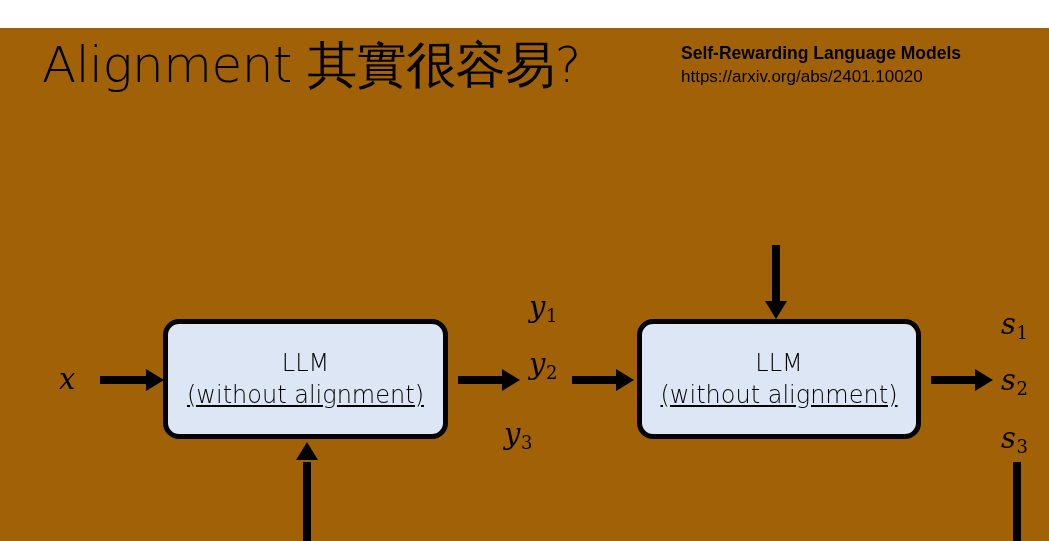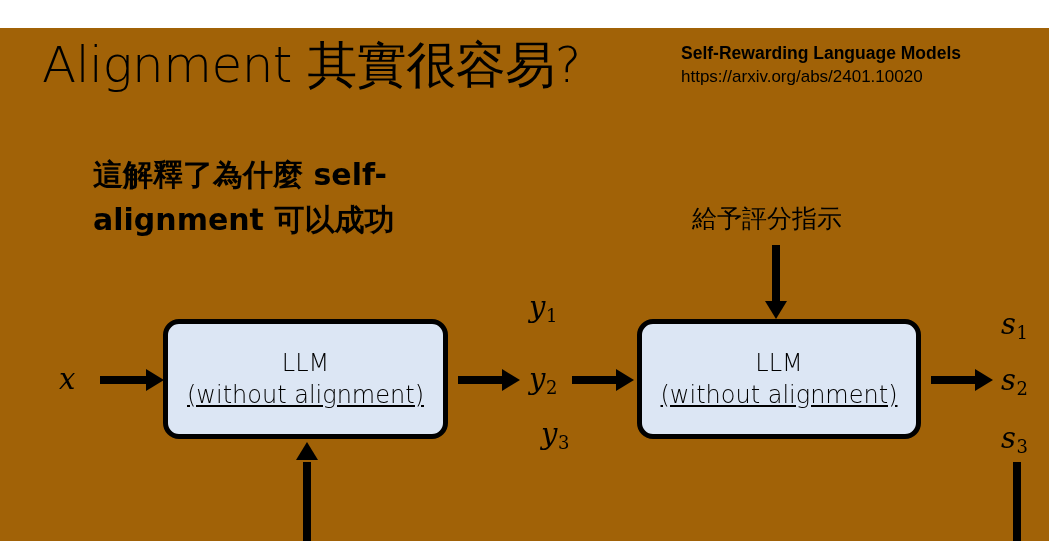--- a/index.html
+++ b/index.html
@@ -123,22 +123,22 @@
     white-space: nowrap;
   }
   .math-label sub {
     font-size: 0.62em;
     font-style: normal;
     vertical-align: -0.28em;
     margin-left: 0.5px;
   }
   #label-x  { left: 59px;  top: 337px; }
   #label-y1 { left: 529px; top: 265px; }
-  #label-y2 { left: 529px; top: 337px; }
-  #label-y3 { left: 541px; top: 392px; }
+  #label-y2 { left: 529px; top: 322px; }
+  #label-y3 { left: 504px; top: 392px; }
   #label-s1 { left: 1001px; top: 282px; }
   #label-s2 { left: 1001px; top: 338px; }
   #label-s3 { left: 1001px; top: 396px; }
 
   
   .h-arrow {
     position: absolute;
     height: 0;
   }
   .h-arrow .shaft {
@@ -226,23 +226,21 @@
 
 <div id="slide">
 
   <div class="slide-title">Alignment 其實很容易?</div>
 
   <div class="paper-ref">
     <div class="paper-title">Self-Rewarding Language Models</div>
     <div class="paper-url">https://arxiv.org/abs/2401.10020</div>
   </div>
 
-  <div class="subtitle-note">這解釋了為什麼 self-alignment 可以成功</div>
-
-  <div class="top-annotation">給予評分指示</div>
+
 
   <div class="math-label" id="label-x">x</div>
 
   <div class="h-arrow" id="arrow-in">
     <div class="shaft"></div>
     <div class="head"></div>
   </div>
 
   <div class="llm-box" id="box-1">
     <div class="line1">LLM</div>

